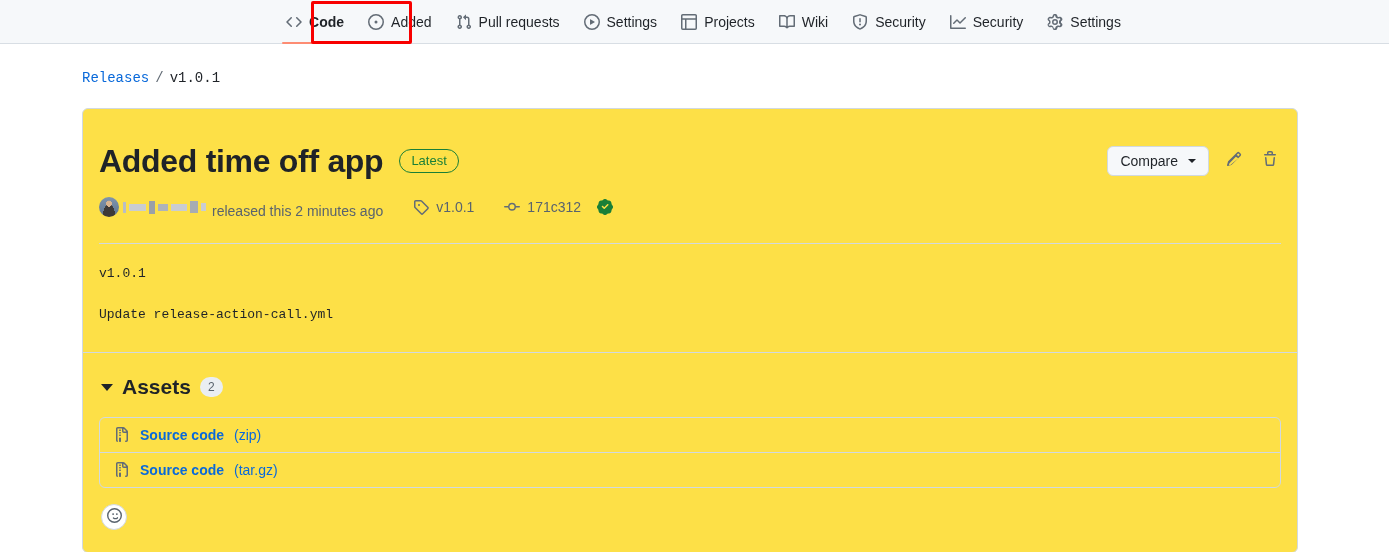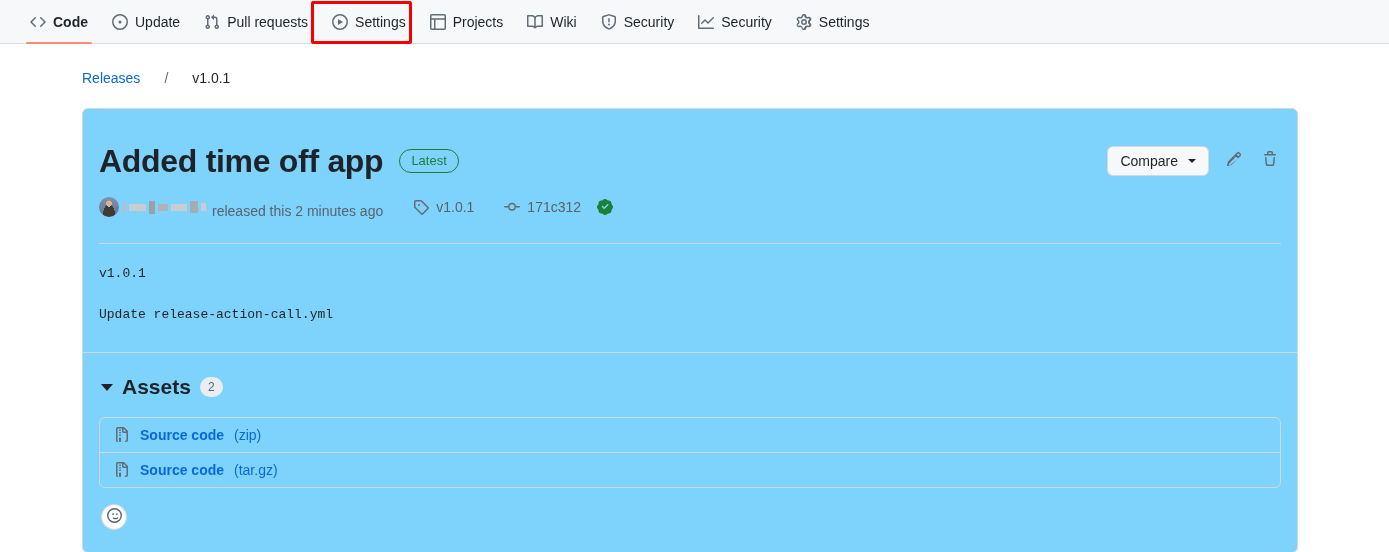--- a/index.html
+++ b/index.html
@@ -15,20 +15,21 @@
 
   
   .repo-nav {
     position: relative;
     height: 44px;
     background: #f6f8fa;
     border-bottom: 1px solid #d8dee4;
     display: flex;
     align-items: center;
     padding-left: 18px;
+    justify-content: center;
   }
   .nav-list { display: flex; align-items: center; height: 100%; }
 
   .nav-item {
     position: relative;
     display: flex;
     align-items: center;
     gap: 7px;
     height: 100%;
     padding: 0 12px;
@@ -65,35 +66,36 @@
     border-radius: 2px;
     pointer-events: none;
   }
 
   
   .page { padding: 0 0 0 0; }
 
   .breadcrumb {
     display: flex;
     align-items: center;
-    gap: 24px;
+    gap: 6px;
     font-size: 14px;
     padding: 26px 0 0 82px;
     color: #1f2328;
+    font-family: Liberation Mono, monospace;
   }
   .breadcrumb a { color: #0969da; text-decoration: none; cursor: pointer; }
   .breadcrumb .sep { color: #636c76; }
 
   
   .release-card {
     margin: 22px 0 0 82px;
     width: 1216px;
     border: 1px solid #d1d9e0;
     border-radius: 6px;
-    background: #7dd3fc;
+    background: #fde047;
   }
 
   .card-body { padding: 16px 16px 0 16px; }
 
   .title-row {
     display: flex;
     align-items: center;
     padding: 16px 0 0 0;
     position: relative;
   }
@@ -277,21 +279,21 @@
       <span class="nav-label">Code</span>
     </div>
 
     <div class="nav-item">
       <span class="nav-icon">
         <svg width="16" height="16" viewBox="0 0 16 16" fill="currentColor">
             <path d="M8 9.5a1.5 1.5 0 1 0 0-3 1.5 1.5 0 0 0 0 3Z"></path>
             <path d="M8 0a8 8 0 1 1 0 16A8 8 0 0 1 8 0ZM1.5 8a6.5 6.5 0 1 0 13 0 6.5 6.5 0 0 0-13 0Z"></path>
           </svg>
       </span>
-      <span class="nav-label">Update</span>
+      <span class="nav-label">Added</span>
     </div>
 
     <div class="nav-item">
       <span class="nav-icon">
         <svg width="16" height="16" viewBox="0 0 16 16" fill="currentColor">
             <path d="M1.5 3.25a2.25 2.25 0 1 1 3 2.122v5.256a2.251 2.251 0 1 1-1.5 0V5.372A2.25 2.25 0 0 1 1.5 3.25Zm5.677-.177L9.573.677A.25.25 0 0 1 10 .854V2.5h1A2.5 2.5 0 0 1 13.5 5v5.628a2.251 2.251 0 1 1-1.5 0V5a1 1 0 0 0-1-1h-1v1.646a.25.25 0 0 1-.427.177L7.177 3.427a.25.25 0 0 1 0-.354ZM3.75 2.5a.75.75 0 1 0 0 1.5.75.75 0 0 0 0-1.5Zm0 9.5a.75.75 0 1 0 0 1.5.75.75 0 0 0 0-1.5Zm8.25.75a.75.75 0 1 0 1.5 0 .75.75 0 0 0-1.5 0Z"></path>
           </svg>
       </span>
       <span class="nav-label">Pull requests</span>
     </div>

